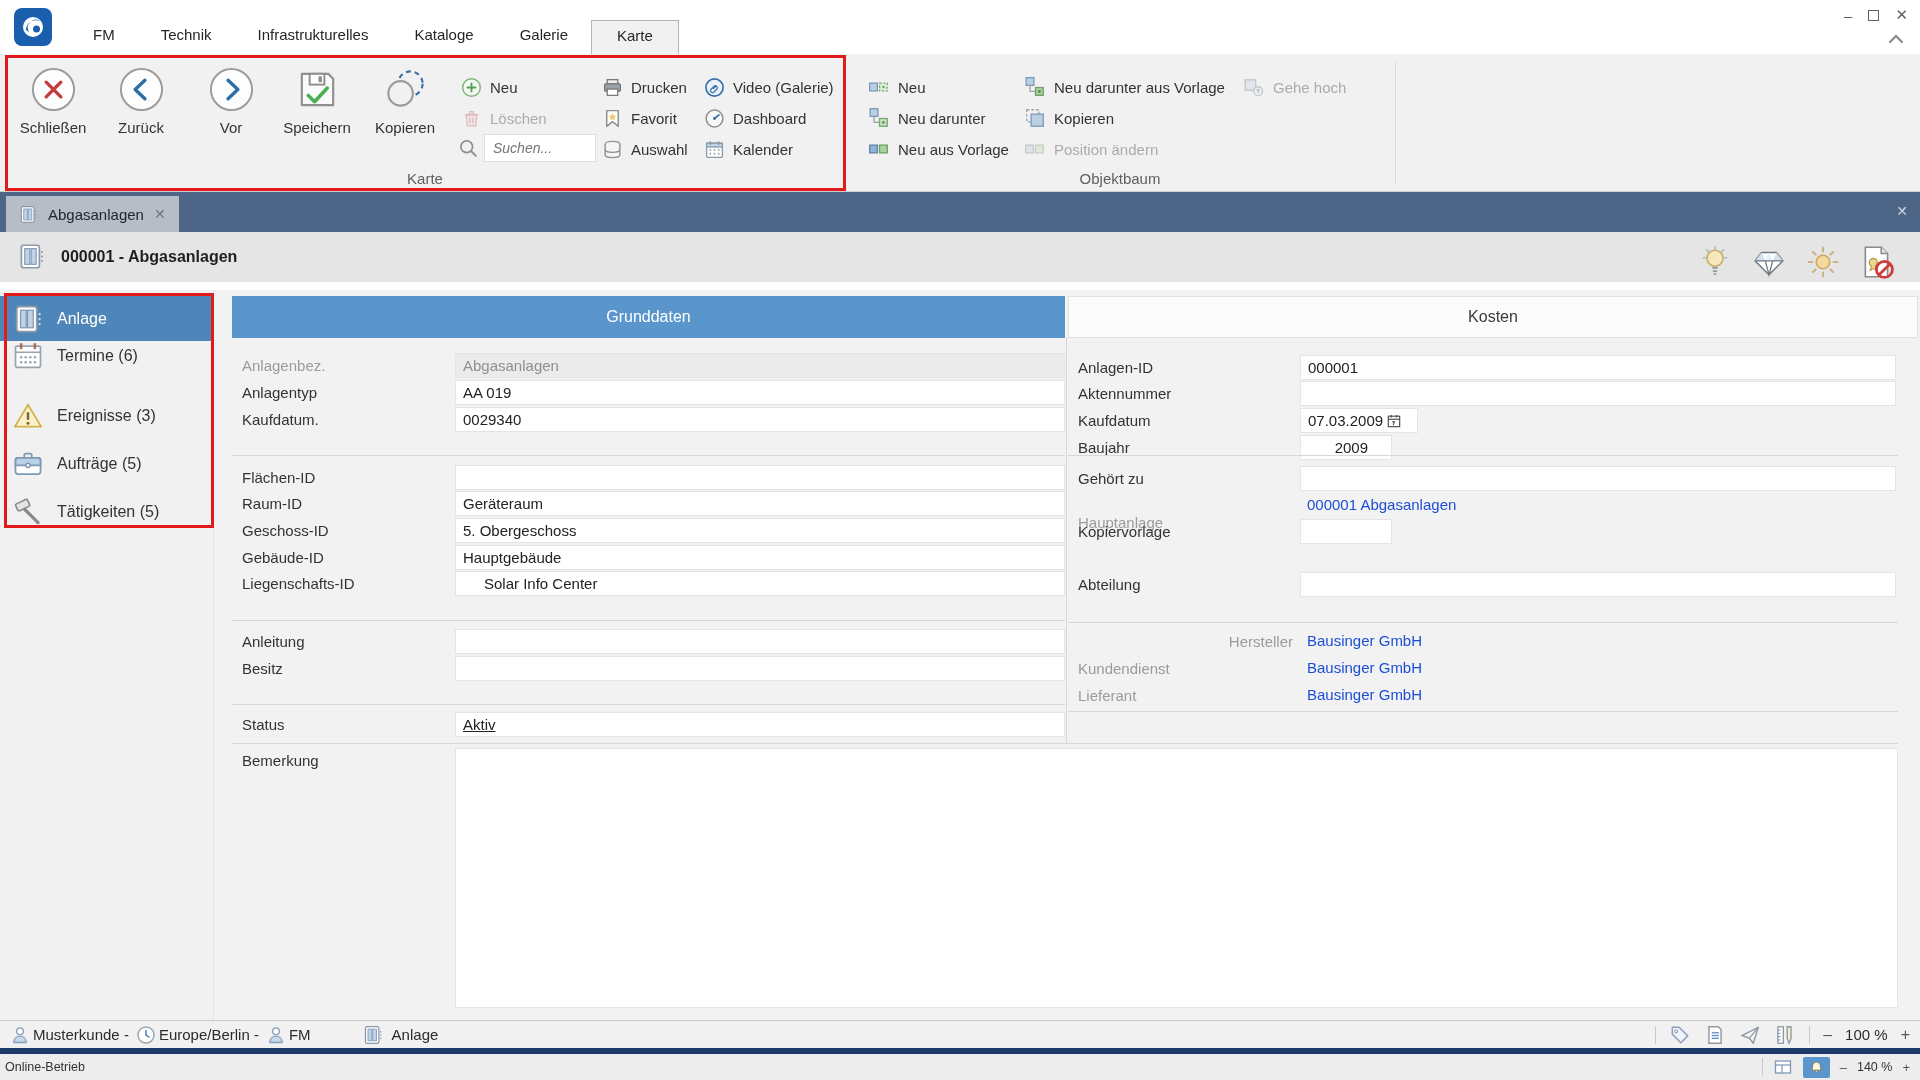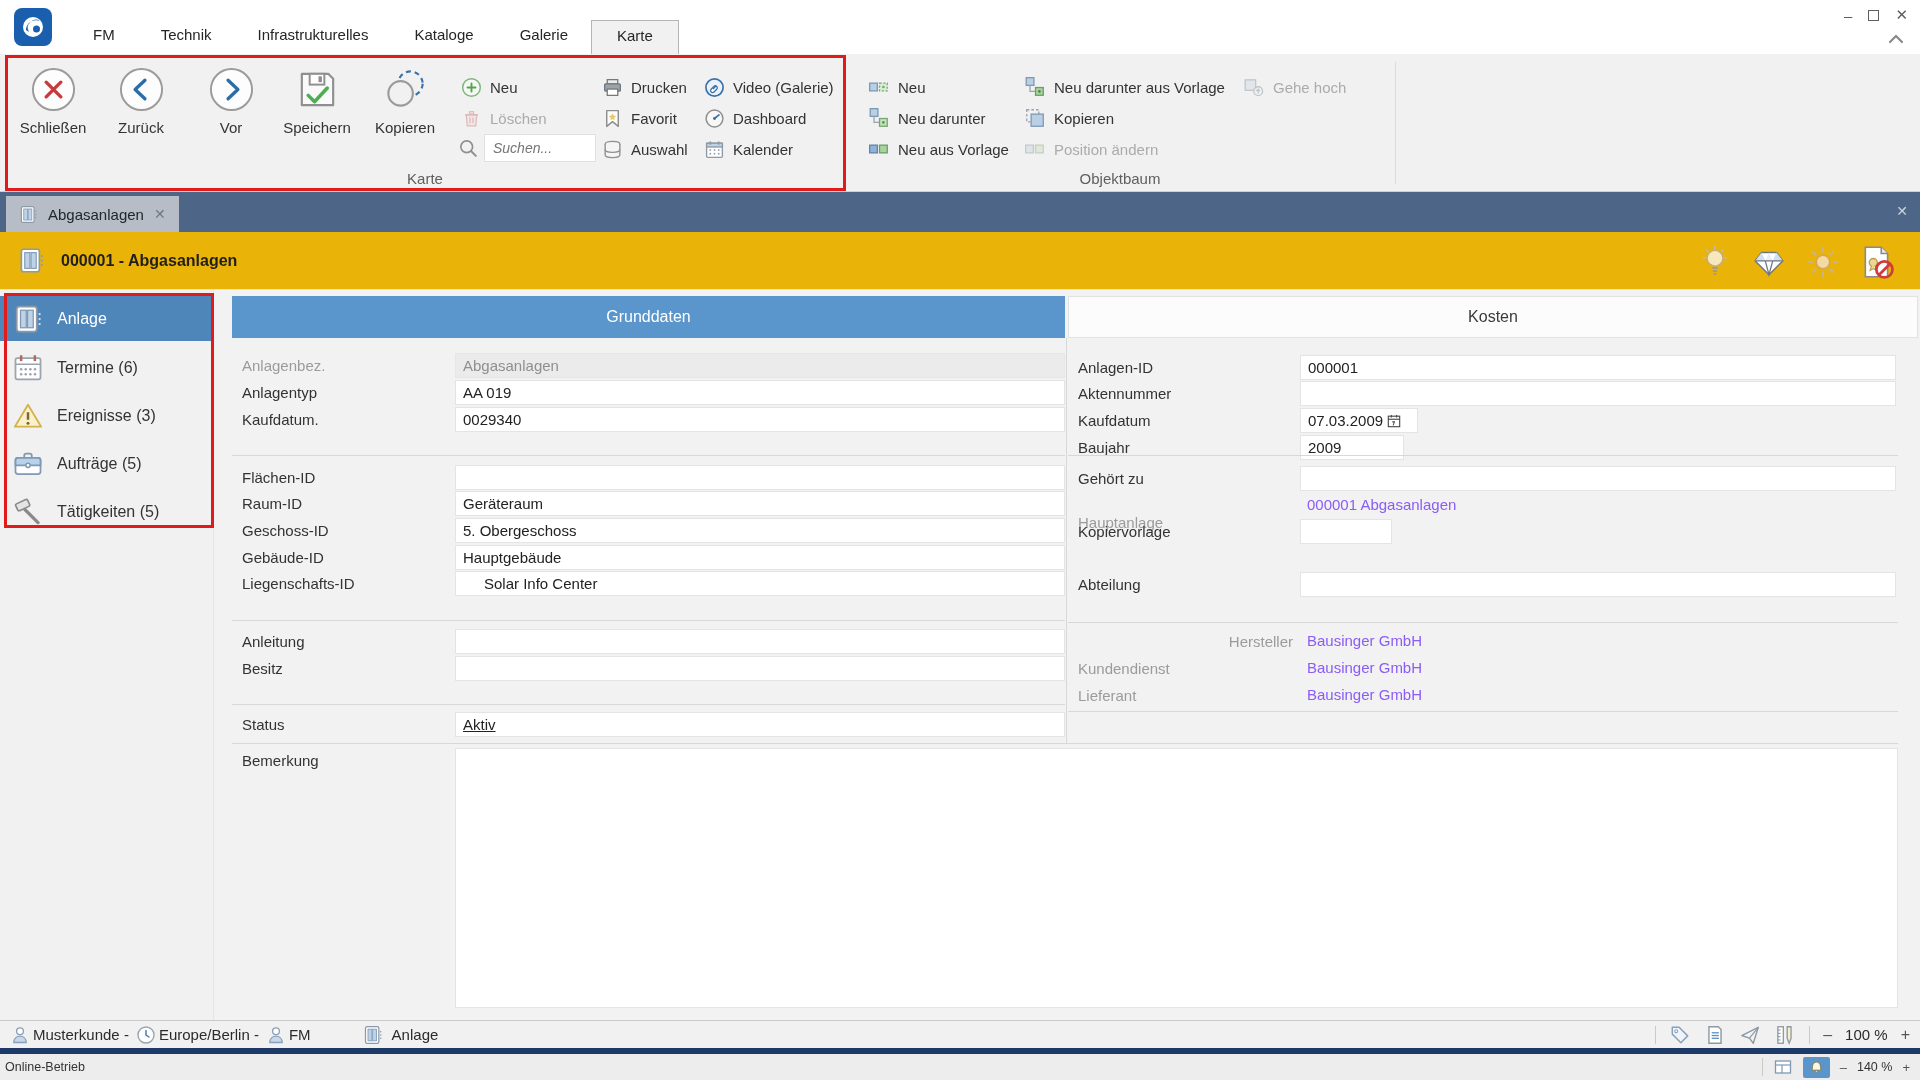--- a/index.html
+++ b/index.html
@@ -27,21 +27,21 @@
   .searchbox { position:absolute; left:484px; top:80px; width:112px; height:28px; border:1px solid #e0e0e0; background:#fff; font-style:italic; color:#9b9b9b; font-size:14px; padding:0 8px; font-family:"Liberation Sans",sans-serif; }
   .magicon { position:absolute; left:458px; top:84px; }
 
   
   .tabstrip { position:absolute; left:0; top:192px; width:1920px; height:40px; background:#4d6586; }
   .doctab { position:absolute; left:6px; bottom:0; height:36px; background:#b7bdc6; display:flex; align-items:center; gap:10px; padding:0 13px; font-size:15px; color:#23262b; }
   .doctab .x { color:#707783; font-size:14px; }
   .strip-close { position:absolute; right:12px; top:11px; color:#ccd3dc; font-size:14px; }
 
   
-  .titlebar { position:absolute; left:0; top:232px; width:1920px; height:58px; background:#eab308; border-bottom:1px solid #e3e3e3; display:flex; align-items:center; }
+  .titlebar { position:absolute; left:0; top:232px; width:1920px; height:50px; background:#e5e5e5; border-bottom:1px solid #e3e3e3; display:flex; align-items:center; }
   .titleicon { margin-left:18px; }
   .pagetitle { margin-left:16px; font-size:16px; font-weight:bold; color:#1f1f1f; }
   .titleicons { position:absolute; right:24px; top:11px; display:flex; gap:16px; }
   .ticon { width:38px; height:38px; display:flex; align-items:center; justify-content:center; }
 
   
   .main { position:absolute; left:0; top:290px; width:1920px; height:730px; background:#f2f2f2; }
   .sidebar { position:absolute; left:0; top:0; width:214px; height:730px; background:#f1f1f1; border-right:1px solid #e4e4e4; }
   .sitem { position:absolute; left:0; width:214px; height:45px; display:flex; align-items:center; gap:14px; padding-left:13px; font-size:16px; color:#333; cursor:default; }
   .sitem.active { background:#4f86ba; color:#fff; }
@@ -51,23 +51,23 @@
   .hdrR { left:1068px; width:850px; background:#fcfcfc; border:1px solid #e2e2e2; color:#3a3a3a; }
 
   .lbl { position:absolute; font-size:15px; color:#333; height:25px; line-height:25px; white-space:nowrap; }
   .lbl.dis { color:#9b9b9b; }
   .lblL { left:242px; width:205px; }
   .lblR { left:1078px; width:215px; }
   .fld { position:absolute; height:25px; background:#fff; border:1px solid #e4e4e4; font-size:15px; color:#222; padding:0 7px; line-height:23px; white-space:nowrap; overflow:hidden; }
   .fldL { left:455px; width:610px; }
   .fldR { left:1300px; width:596px; }
   .fld.ro { background:#ebebeb; border-color:#e6e6e6; color:#8f8f8f; }
-  .fld.flat { background:transparent; border:none; color:#8b5cf6; }
+  .fld.flat { background:transparent; border:none; color:#1d4ed8; }
   .fld.short { width:118px; display:flex; align-items:center; gap:4px; }
-  .fld.year { width:104px; padding-right:1px; }
+  .fld.year { width:92px; text-align:right; padding-right:23px; }
   .fld.tiny { width:92px; }
   .sep { position:absolute; height:1px; background:#d8d8d8; }
   .vdiv { position:absolute; left:1066px; top:48px; width:1px; height:406px; background:#d8d8d8; }
   .bigfld { position:absolute; left:455px; top:458px; width:1443px; height:260px; background:#fff; border:1px solid #e4e4e4; }
 
   
   .statusbar { position:absolute; left:0; top:1020px; width:1920px; height:28px; background:#f1f1f1; border-top:1px solid #c9c9c9; display:flex; align-items:center; font-size:15px; color:#2b2b2b; padding:0 10px; }
   .sbgrp { display:flex; align-items:center; gap:3px; }
   .sb-context { margin-left:52px; display:flex; align-items:center; gap:9px; }
   .sb-right { margin-left:auto; display:flex; align-items:center; gap:13px; }
@@ -435,21 +435,21 @@
               <rect x="3" y="2" width="16" height="20" rx="2" fill="#ffffff" stroke="#8d99a8" stroke-width="1.4"></rect>
               <rect x="6" y="5" width="4.6" height="14" fill="#bed3e6" stroke="#7f99b5" stroke-width="1"></rect>
               <rect x="11.6" y="5" width="4.6" height="14" fill="#bed3e6" stroke="#7f99b5" stroke-width="1"></rect>
               <circle cx="21.3" cy="8" r="0.9" fill="#d9e2ec"></circle>
               <circle cx="21.3" cy="12" r="0.9" fill="#d9e2ec"></circle>
               <circle cx="21.3" cy="16" r="0.9" fill="#d9e2ec"></circle>
             </svg>
         </span>
         <span>Anlage</span>
       </div>
-      <div class="sitem" style="top:55px;">
+      <div class="sitem" style="top:43px;">
         <span>
           <svg width="30" height="30" viewBox="0 0 24 24">
               <rect x="2" y="4" width="20" height="17" rx="1.5" fill="#ffffff" stroke="#9aa4ae" stroke-width="1.4"></rect>
               <line x1="6.5" y1="1.8" x2="6.5" y2="6.5" stroke="#b26a5a" stroke-width="2"></line>
               <line x1="17.5" y1="1.8" x2="17.5" y2="6.5" stroke="#b26a5a" stroke-width="2"></line>
               <line x1="2" y1="9" x2="22" y2="9" stroke="#9aa4ae" stroke-width="1.2"></line>
               <g fill="#9aa4ae">
                 <circle cx="6.5" cy="13" r="1"></circle>
                 <circle cx="10.2" cy="13" r="1"></circle>
                 <circle cx="13.9" cy="13" r="1"></circle>

